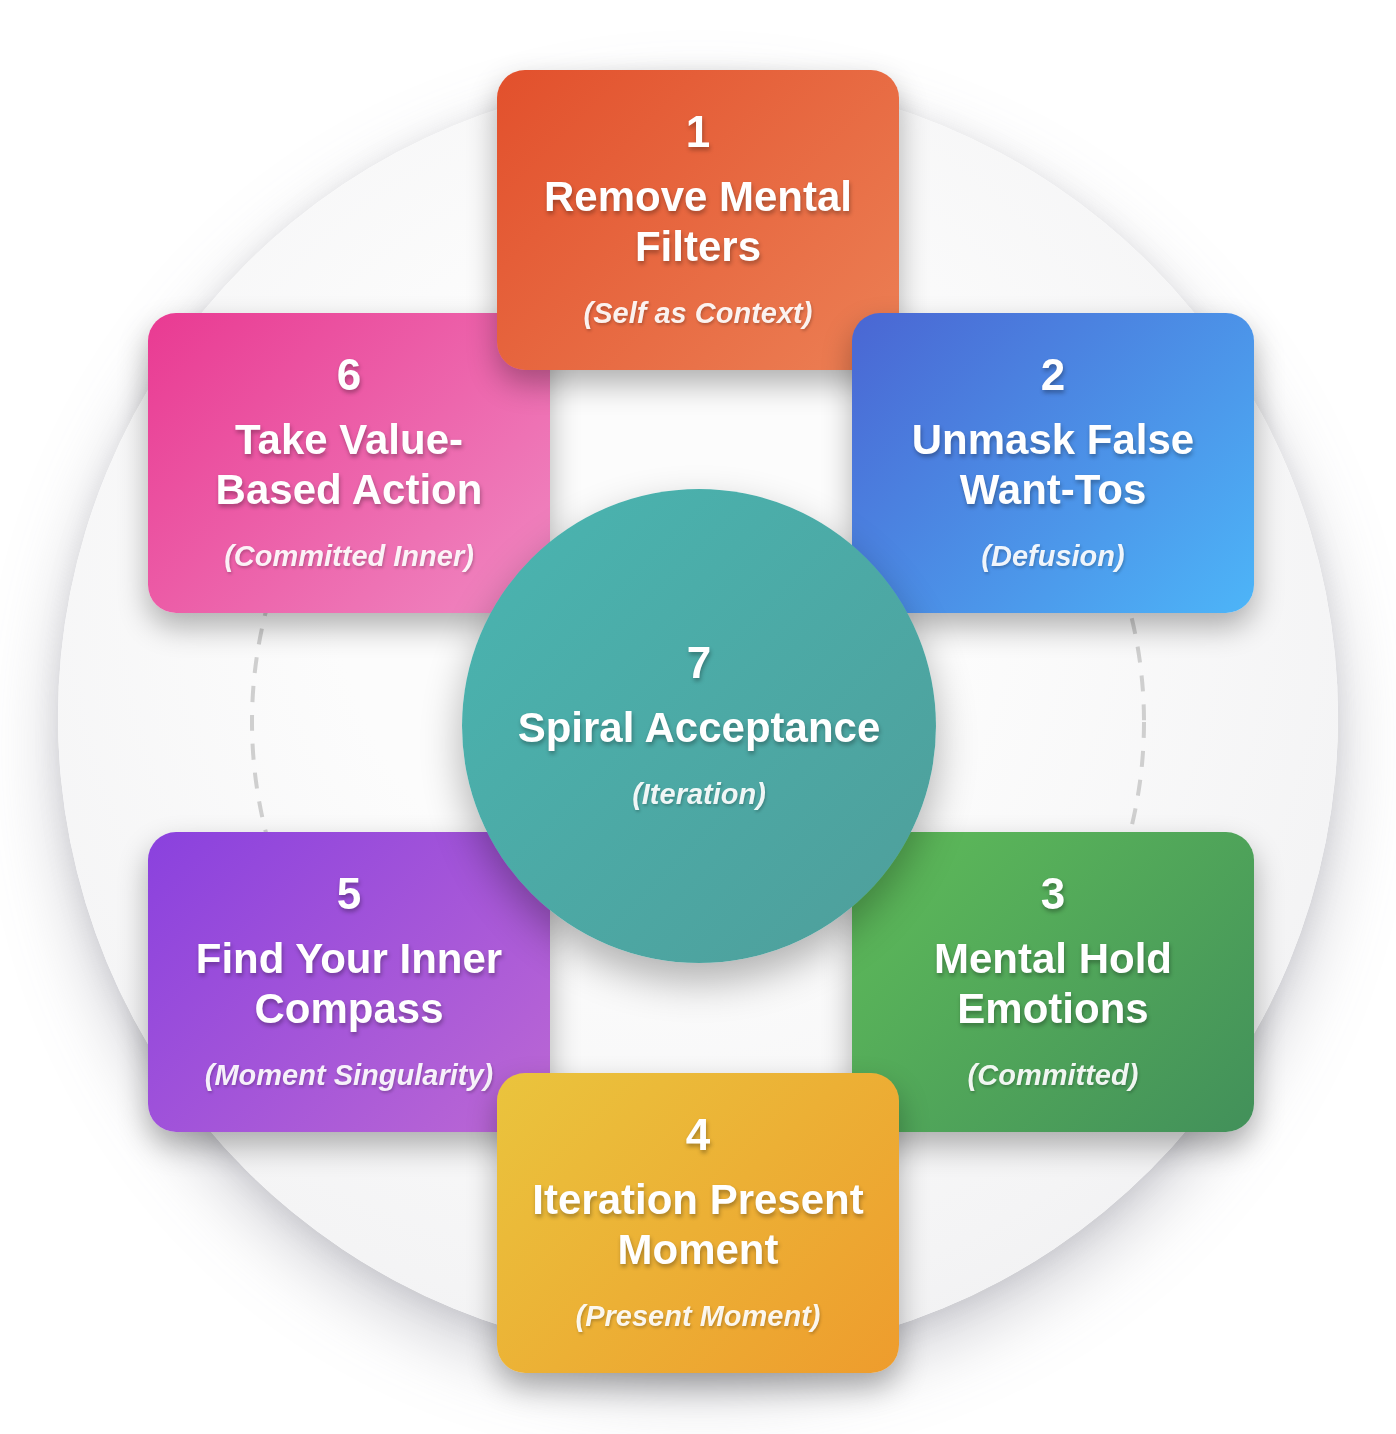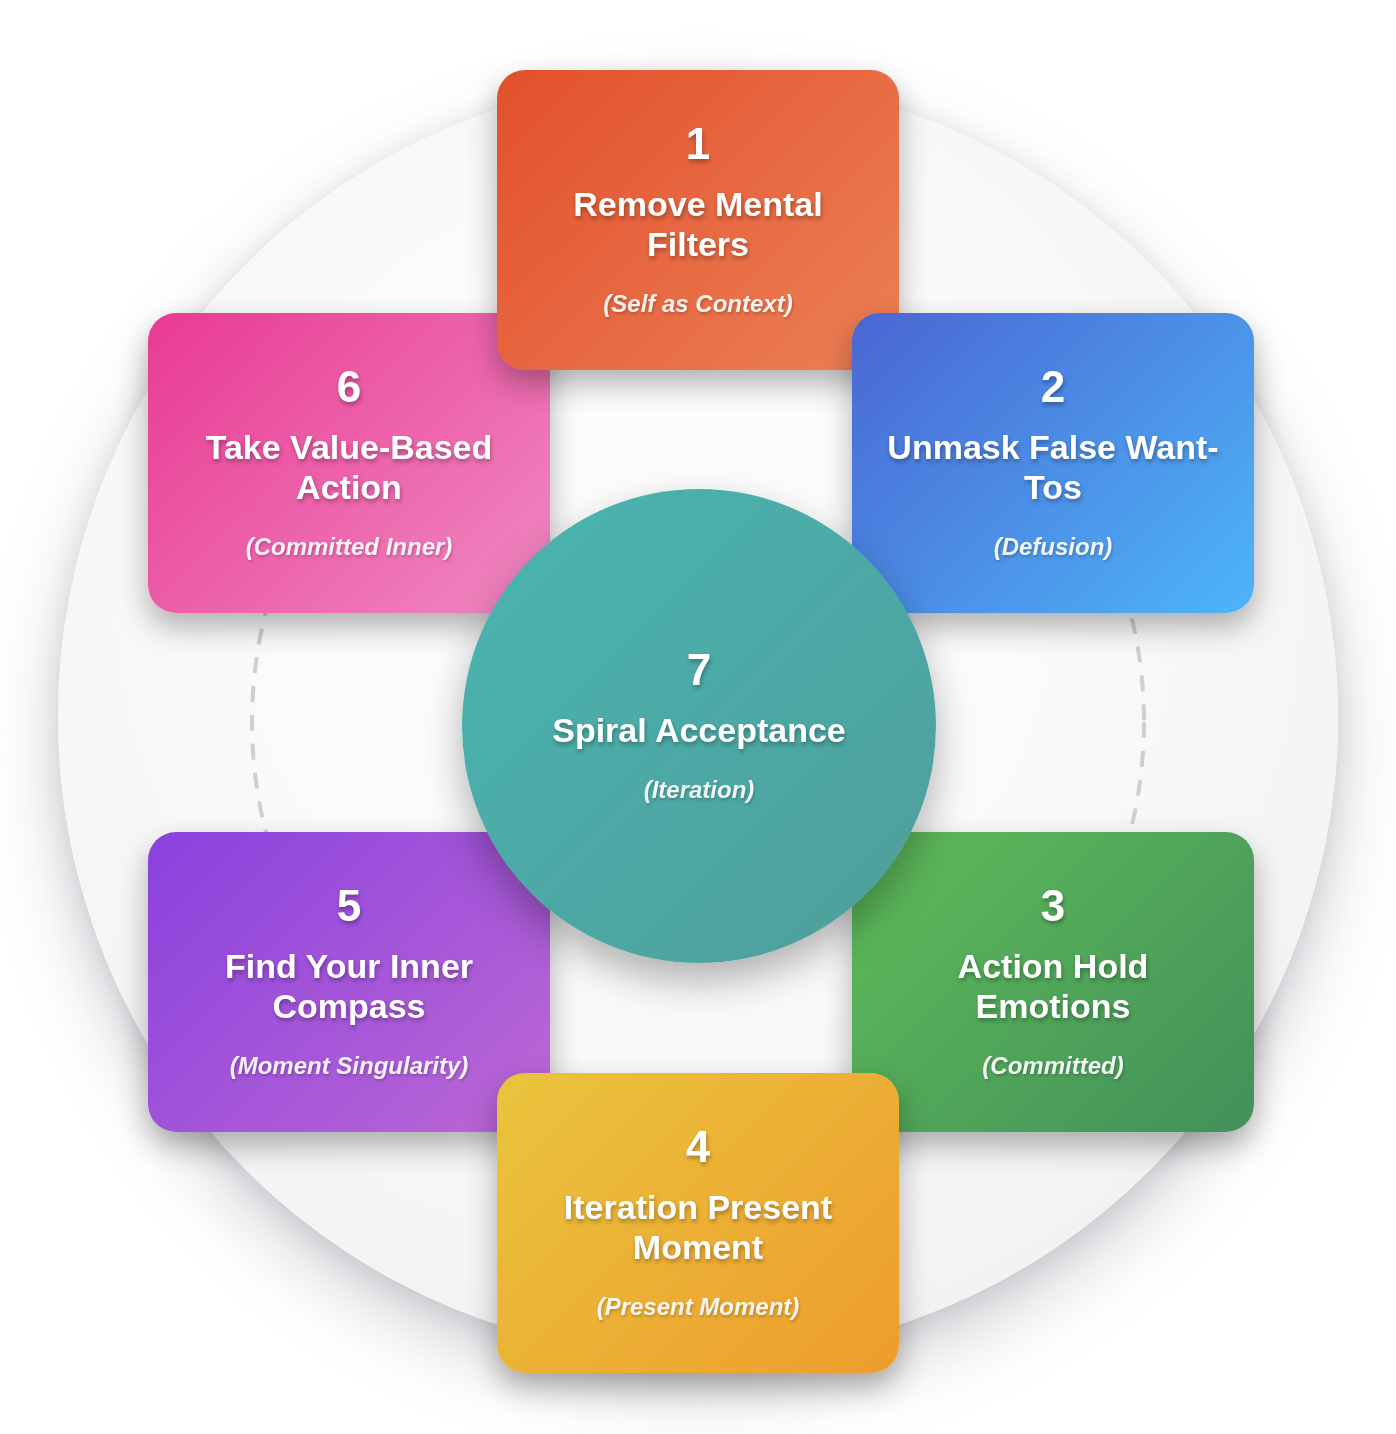--- a/index.html
+++ b/index.html
@@ -61,27 +61,27 @@
   .card-6 { left: 148px; top: 313px;  z-index: 2; }
 
   .step-number {
     font-size: 44px;
     font-weight: 700;
     line-height: 1;
     margin-bottom: 18px;
     text-shadow: 1px 3px 4px rgba(0,0,0,0.30);
   }
   .step-title {
-    font-size: 34px;
+    font-size: 42px;
     font-weight: 700;
     line-height: 1.18;
     text-shadow: 1px 3px 4px rgba(0,0,0,0.30);
   }
   .step-subtitle {
-    font-size: 24px;
+    font-size: 29px;
     font-weight: 700;
     font-style: italic;
     margin-top: 26px;
     color: rgba(255,255,255,0.92);
     text-shadow: 1px 2px 3px rgba(0,0,0,0.22);
   }
 
   
   .center-circle {
     position: absolute;
@@ -120,21 +120,21 @@
   </div>
 
   <div class="card card-2" style="background: linear-gradient(135deg, rgb(74, 102, 211) 0%, rgb(77, 181, 248) 100%);">
     <div class="step-number">2</div>
     <div class="step-title">Unmask False Want-Tos</div>
     <div class="step-subtitle">(Defusion)</div>
   </div>
 
   <div class="card card-3" style="background: linear-gradient(135deg, rgb(95, 188, 89) 0%, rgb(66, 144, 90) 100%);">
     <div class="step-number">3</div>
-    <div class="step-title">Action Hold Emotions</div>
+    <div class="step-title">Mental Hold Emotions</div>
     <div class="step-subtitle">(Committed)</div>
   </div>
 
   <div class="card card-4" style="background: linear-gradient(135deg, rgb(234, 196, 61) 0%, rgb(238, 156, 45) 100%);">
     <div class="step-number">4</div>
     <div class="step-title">Iteration Present Moment</div>
     <div class="step-subtitle">(Present Moment)</div>
   </div>
 
   <div class="card card-5" style="background: linear-gradient(135deg, rgb(138, 65, 222) 0%, rgb(188, 104, 212) 100%);">

